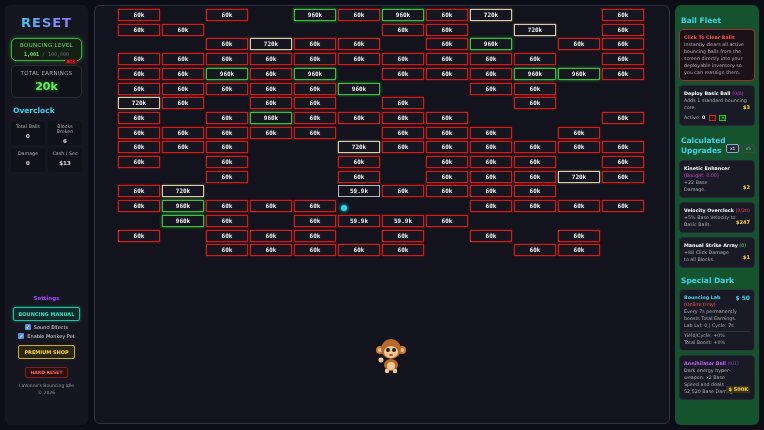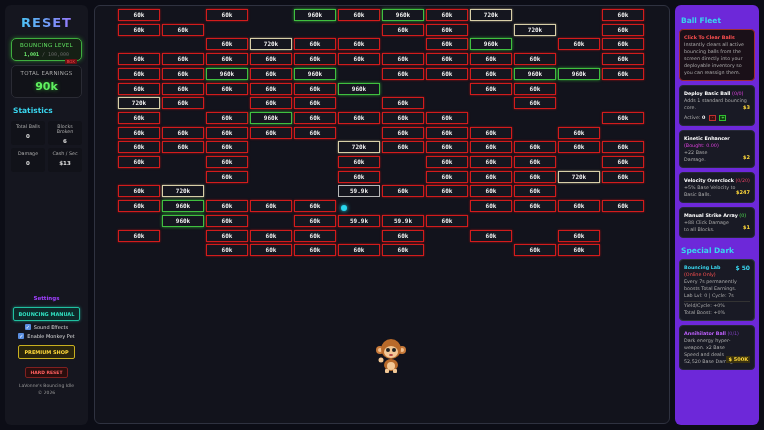--- a/index.html
+++ b/index.html
@@ -28,21 +28,21 @@
 .btn-shop{display:inline-block;margin-top:4px;border:1px solid #c9b020;color:#ffd93a;font-size:5px;font-weight:bold;padding:3px 5px;border-radius:2px;background:#2a250c}
 .btn-reset{display:inline-block;margin-top:4px;border:1px solid #802020;color:#ff6060;font-size:4.5px;font-weight:bold;padding:2px 5px;border-radius:2px;background:#2a0e0e}
 .credit{font-size:4.5px;color:#999;margin-top:4px;line-height:7px}
 .game{position:absolute;left:94px;top:5px;width:576px;height:419px;background:#12131c;border:1px solid #2f3240;border-radius:6px;overflow:hidden}
 .brick{position:absolute;width:42px;height:12px;border:1.3px solid #d21c1c;background:#15161f;color:#eee;font-family:"DejaVu Sans Mono",monospace;font-weight:bold;font-size:6px;text-align:center;line-height:9.5px;box-shadow:0 0 2px #a01010}
 .brick.g{border-color:#40c040;box-shadow:0 0 3px #30a030}
 .brick.w{border-color:#d8cfa8;box-shadow:0 0 2px #9a9070}
 .brick.s{border-color:#b8b8b8;box-shadow:none}
 .ball{position:absolute;width:6px;height:6px;border-radius:50%;background:#28d8f0;box-shadow:0 0 4px #28d8f0}
 .monkey{position:absolute;left:279px;top:332px;width:34px;height:36px}
-.right{position:absolute;left:675px;top:5px;width:84px;height:420px;background:#6d28d9;border-radius:6px;padding:3px;overflow:hidden}
+.right{position:absolute;left:675px;top:5px;width:84px;height:420px;background:#14532d;border-radius:6px;padding:3px;overflow:hidden}
 .rh{font-size:7.5px;font-weight:bold;color:#39d5ee;margin:8px 0 4px 3px}
 .card{background:#191a25;border:1px solid #262838;border-radius:4px;padding:4px;margin:4px 1px;font-size:4.8px;color:#aaa;line-height:7px;position:relative}
 .card .n{color:#fff;font-weight:bold;font-size:4.8px}
 .card.red{border-color:#a03030;background:#1a1018}
 .card.red .n{color:#ff5050}
 .tagp{color:#e040e0}
 .tagg{color:#50e050}
 .price{position:absolute;right:4px;bottom:6px;color:#ffd83a;font-weight:bold;font-size:5px}
 .sm{display:inline-block;width:7px;height:6px;border:1px solid;vertical-align:middle;margin-left:2px;font-size:4px;text-align:center;line-height:4px}
 .tog{position:absolute;right:4px;top:139px;display:flex;gap:2px}
@@ -54,23 +54,23 @@
 
 <div class="left">
   <div class="logo">RESET</div>
   <div class="lvlbox">
     <div class="t">BOUNCING LEVEL</div>
     <div class="v"><b>1,001</b> <span>/ 100,000</span></div>
     <span class="tag">BOX</span>
   </div>
   <div class="earn">
     <div class="t">TOTAL EARNINGS</div>
-    <div class="v">90k</div>
-  </div>
-  <div class="stath">Statistics</div>
+    <div class="v">20k</div>
+  </div>
+  <div class="stath">Overclock</div>
   <div class="statg">
     <div class="statc">
         <div class="l">Total Balls</div>
         <div class="v">0</div>
       </div>
     <div class="statc">
         <div class="l">Blocks Broken</div>
         <div class="v">6</div>
       </div>
     <div class="statc">
@@ -264,20 +264,21 @@
     <div>Instantly clears all active bouncing balls from the screen directly into your deployable inventory so you can reassign them.</div>
   </div>
   <div class="card">
     <div><span class="n">Deploy Basic Ball</span> <span class="tagp">(0/0)</span></div>
     <div>Adds 1 standard bouncing core.</div>
     <div style="margin-top:3px"><span>Active:</span> <b style="color:#fff">0</b>
       <span class="sm" style="border-color:#c03030;background:#401010;color:#f66">-</span>
       <span class="sm" style="border-color:#30c030;background:#104010;color:#6f6">+</span></div>
     <span class="price" style="bottom:14px">$3</span>
   </div>
+  <div class="rh" style="margin-top:10px;line-height:10px">Calculated Upgrades</div>
   <div class="tog">
       <span class="on">x1</span>
       <span>x5</span>
     </div>
   <div class="card">
       <div><span class="n">Kinetic Enhancer</span> <span class="tagp">(Bought: 0.00)</span></div>
       <div style="width:44px">+22 Base Damage.</div>
       <span class="price">$2</span>
     </div>
   <div class="card">

